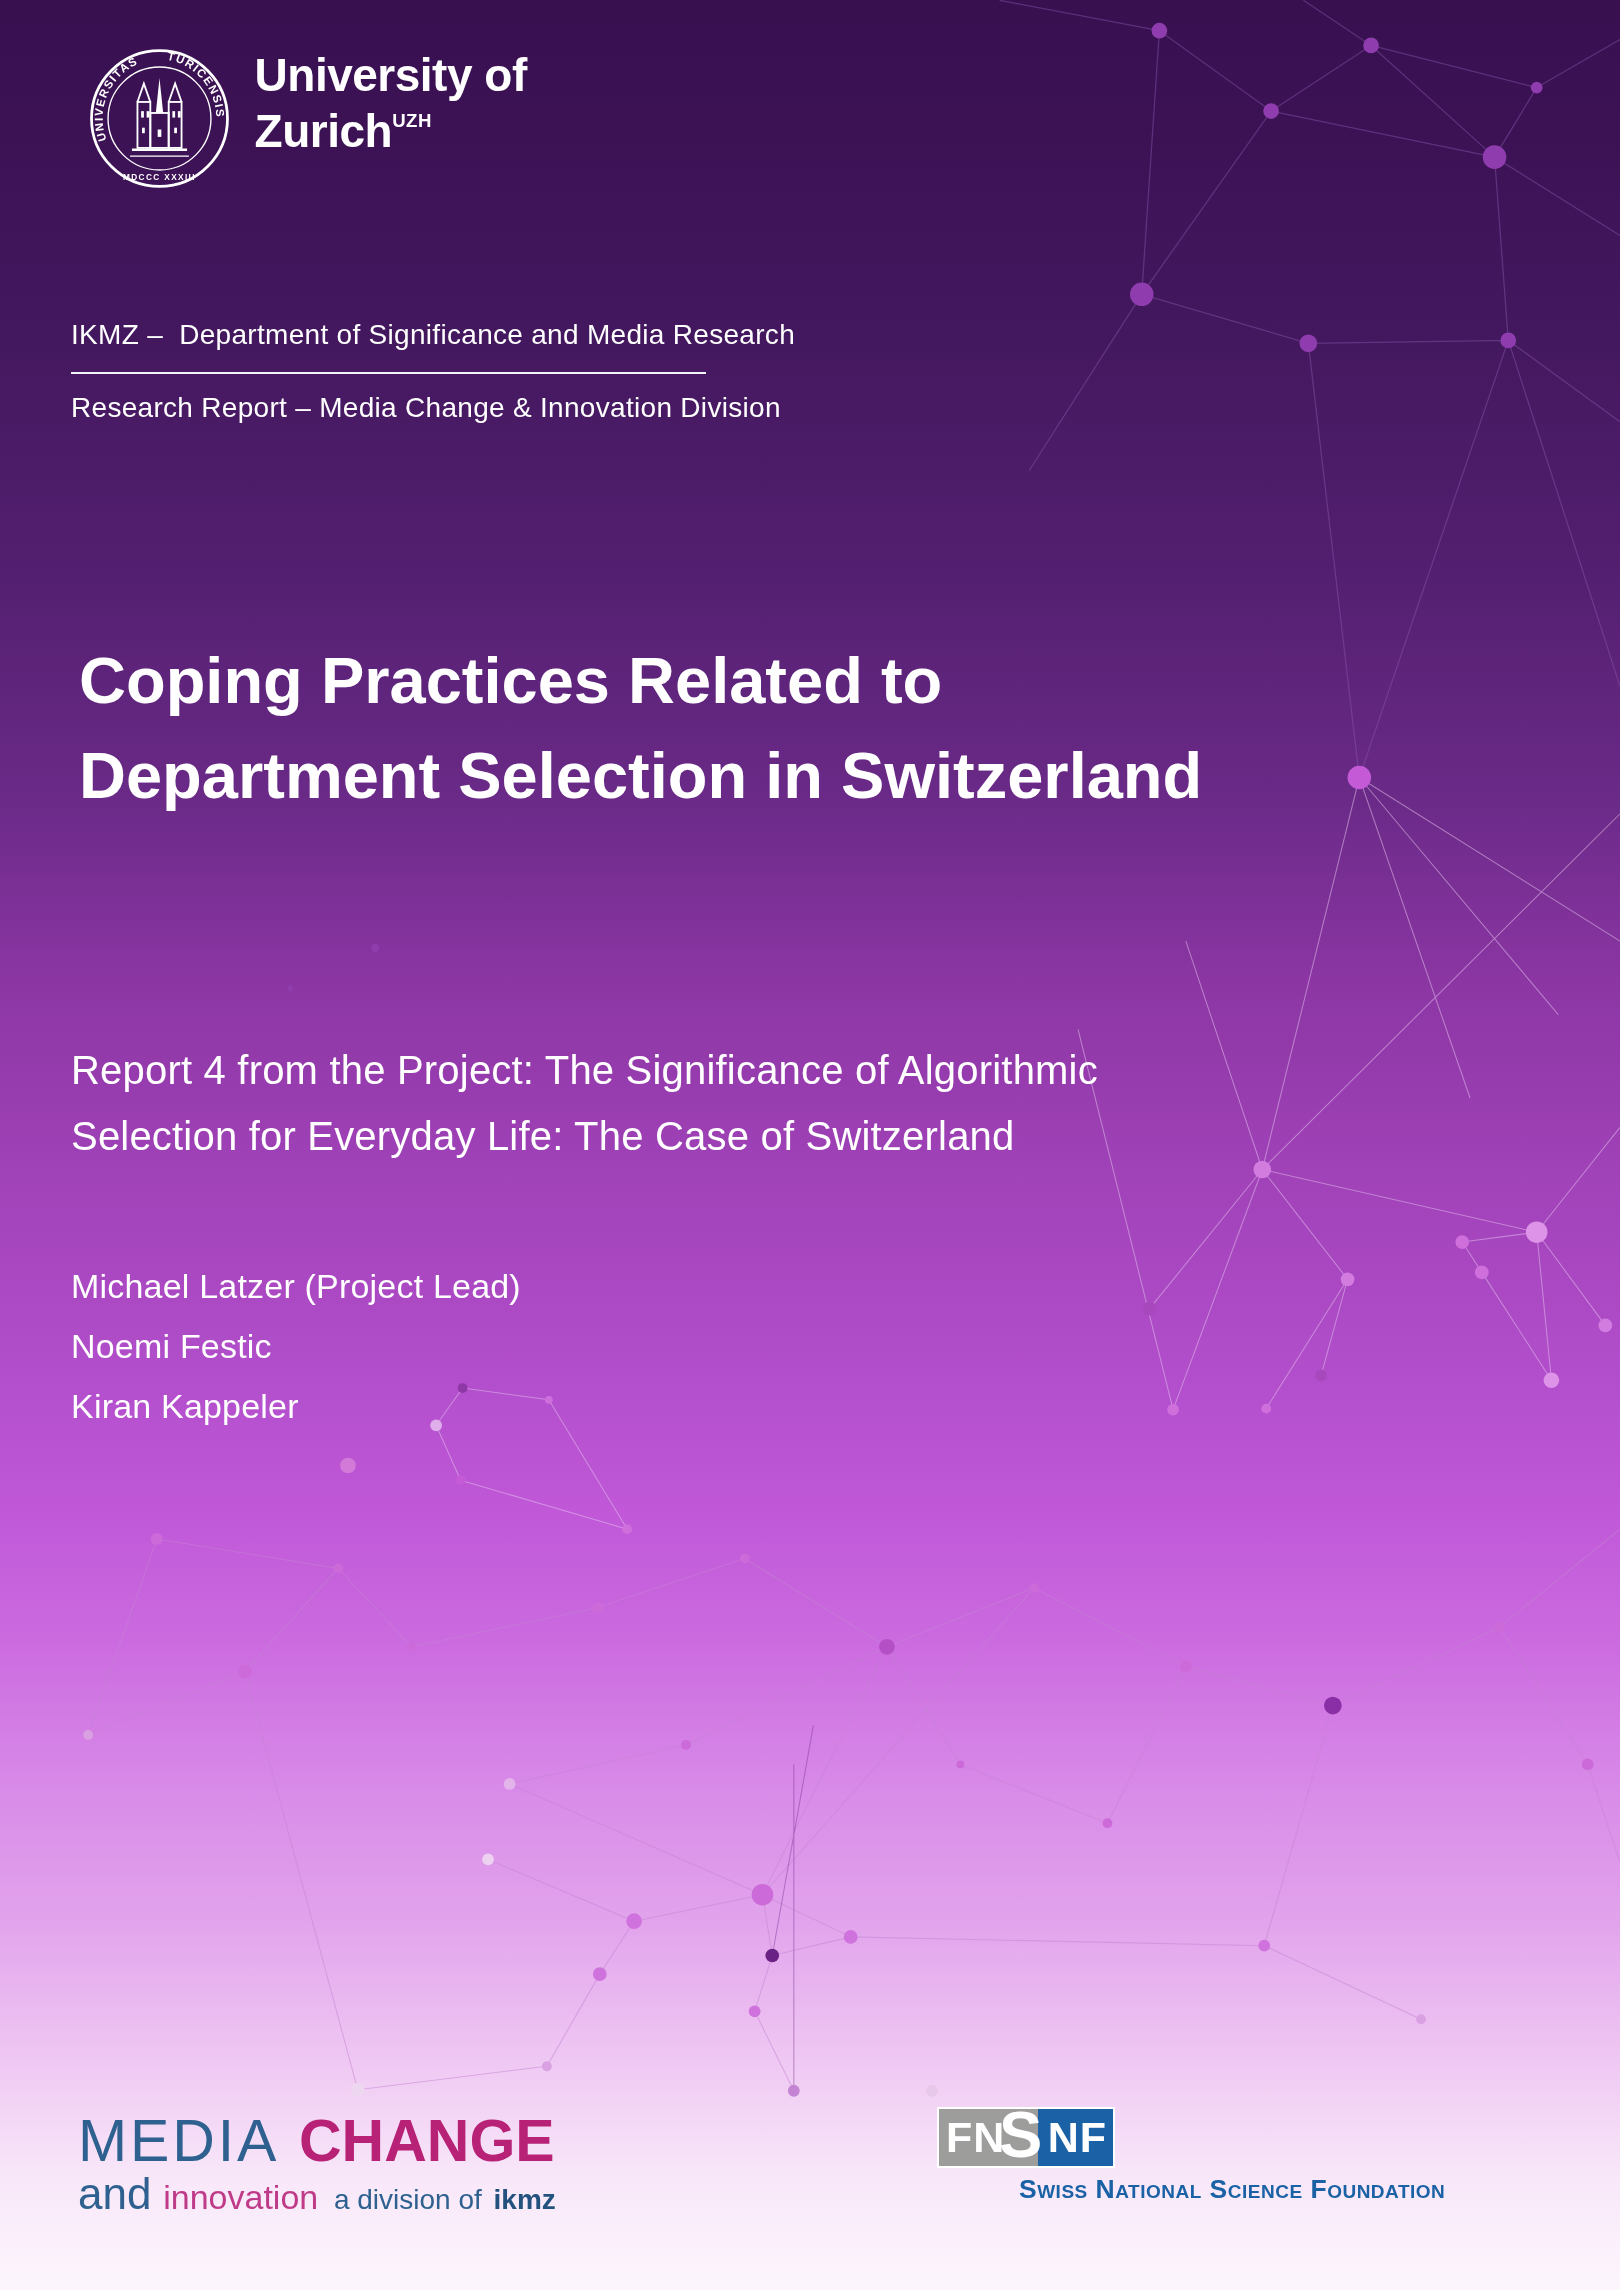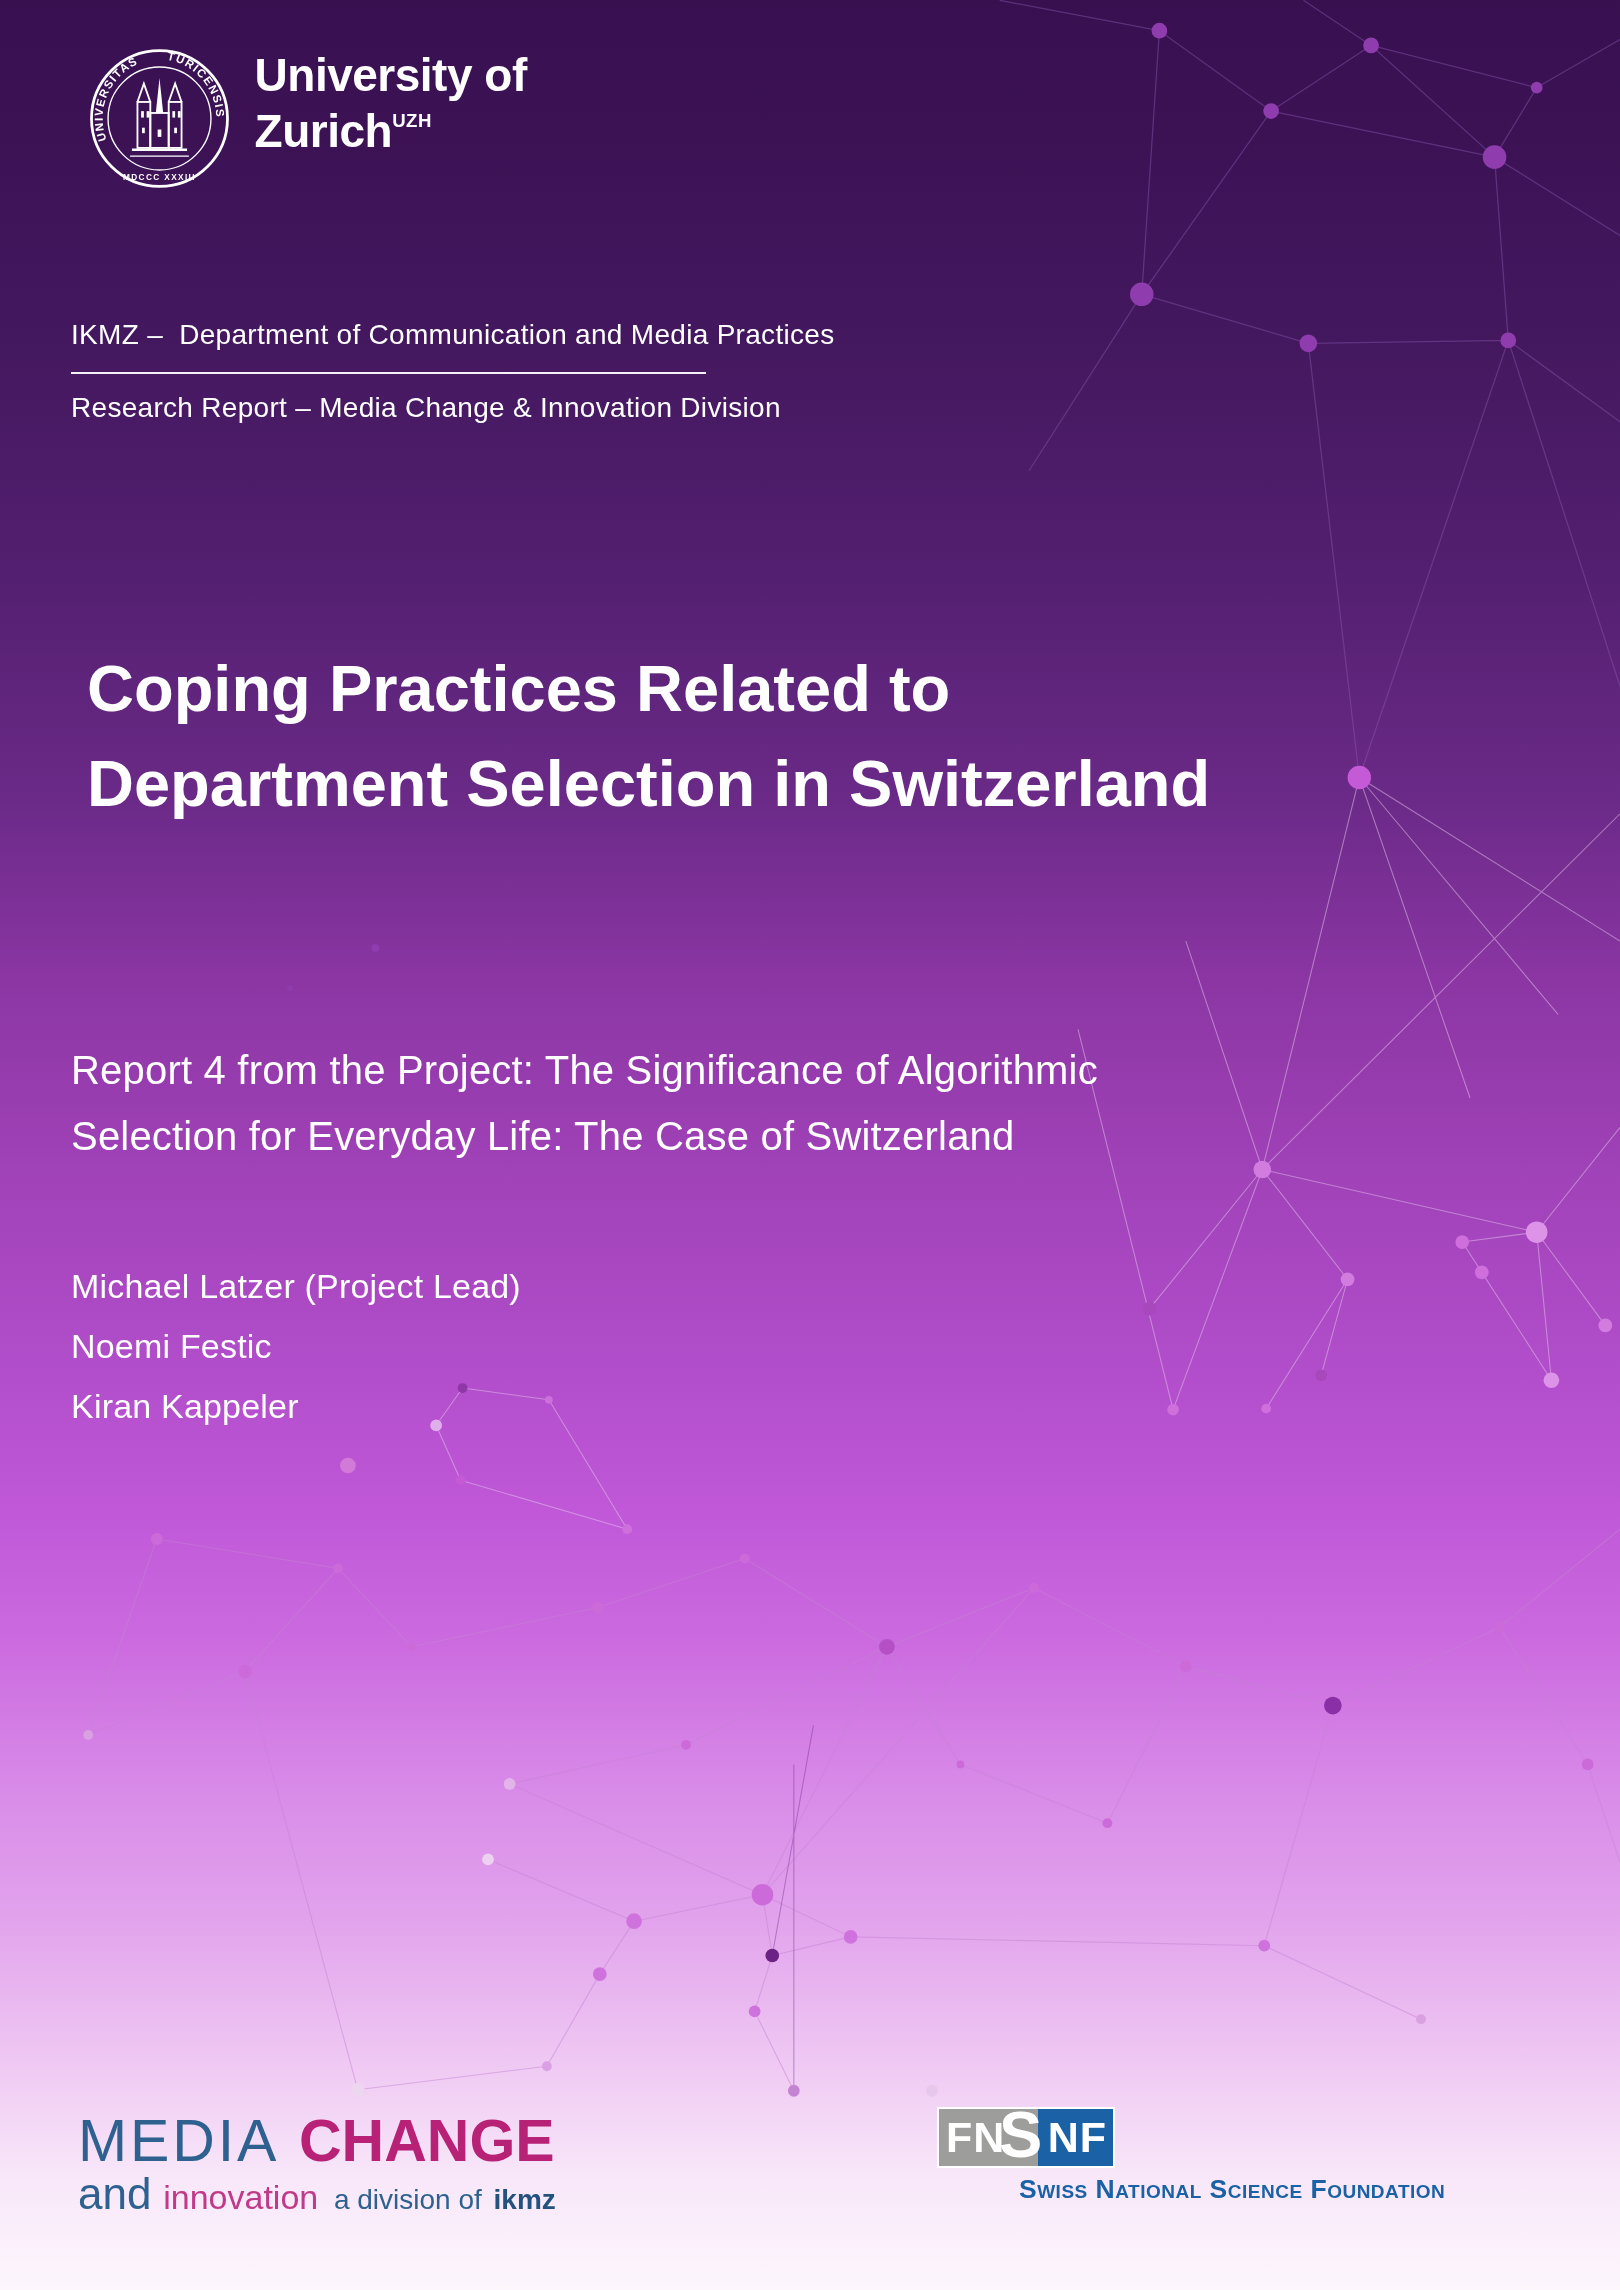--- a/index.html
+++ b/index.html
@@ -185,26 +185,26 @@
       </g>
       <text x="80" y="147" font-size="9" font-weight="700" fill="#fff" text-anchor="middle" letter-spacing="1.5" font-family="Liberation Sans, sans-serif">MDCCC XXXIII</text>
     </svg>
     <div class="uzh-wordmark">
       <div>University of</div>
       <div><span>Zurich</span><span class="uzh-sup">UZH</span></div>
     </div>
   </div>
 
   <div class="dept-block">
-    <div class="dept-line">IKMZ –  Department of Communication and Media Practices</div>
+    <div class="dept-line">IKMZ –  Department of Significance and Media Research</div>
     <div class="dept-rule"></div>
     <div class="dept-line">Research Report – Media Change &amp; Innovation Division</div>
   </div>
 
-  <h1 class="main-title" style="margin:16px;">
+  <h1 class="main-title" style="margin:8px;">
     <div>Coping Practices Related to</div>
     <div>Department Selection in Switzerland</div>
   </h1>
 
   <div class="subtitle">
     <div>Report 4 from the Project: The Significance of Algorithmic</div>
     <div>Selection for Everyday Life: The Case of Switzerland</div>
   </div>
 
   <div class="authors">

